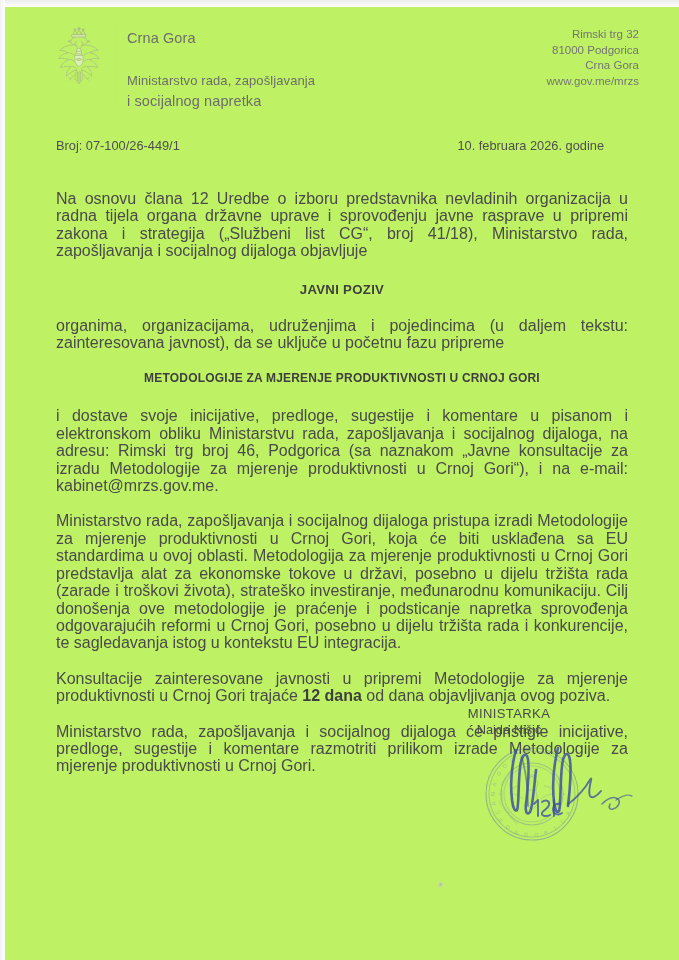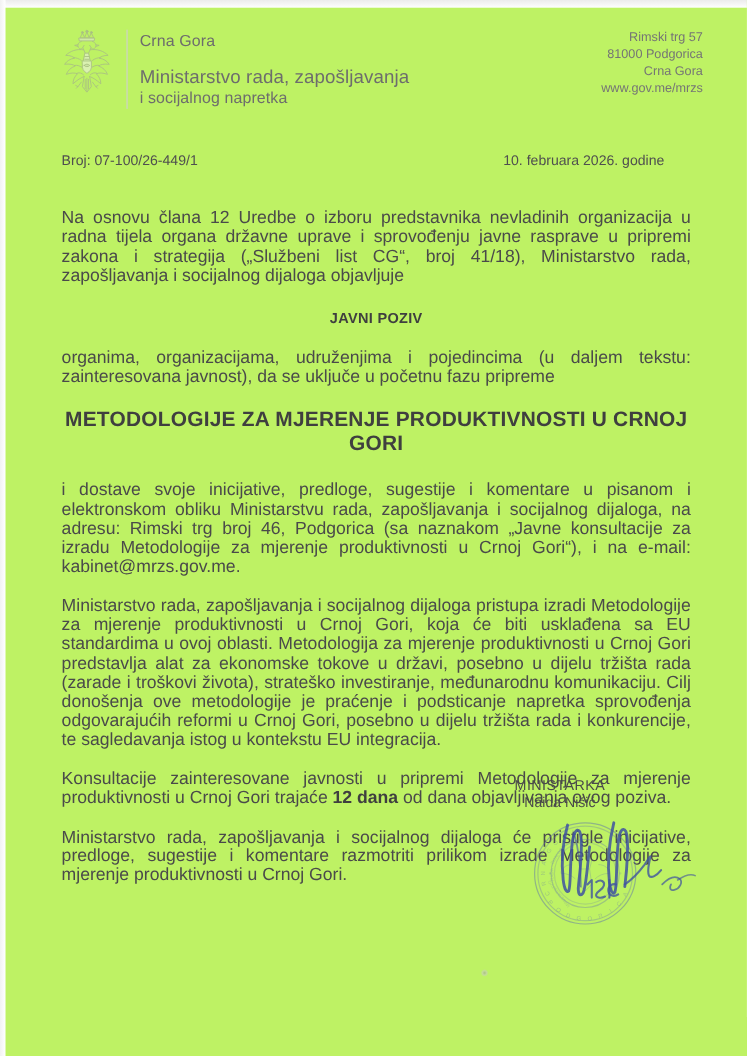--- a/index.html
+++ b/index.html
@@ -59,24 +59,24 @@
     left: 79px;
     top: 6px;
   }
   .org-line1 {
     font-size: 14.5px;
     line-height: 20px;
     color: #6d6d6d;
     letter-spacing: .1px;
   }
   .org-line2 {
-    font-size: 17px;
+    font-size: 13px;
     line-height: 21px;
     color: #6d6d6d;
-    margin-top: 11px;
+    margin-top: 22px;
     letter-spacing: .1px;
   }
   .org-line3 {
     font-size: 14.5px;
     line-height: 21px;
     color: #6d6d6d;
     letter-spacing: .1px;
   }
   .address {
     position: absolute;
@@ -121,21 +121,21 @@
   .gap-22 { height: 22px; }
   .center-head {
     margin: 0;
     text-align: center;
     font-weight: bold;
     font-size: 13.2px;
     letter-spacing: .3px;
     color: #3f3f3f;
   }
   .center-head.big {
-    font-size: 19px;
+    font-size: 12px;
     letter-spacing: .2px;
   }
   b.inline-bold { font-weight: bold; color: #3f3f3f; }
 
   
   .sign-block {
     position: absolute;
     top: 706px;
     right: 55px;
     width: 230px;
@@ -229,21 +229,21 @@
 
     <div class="header-divider"></div>
 
     <div class="header-names">
       <div class="org-line1">Crna Gora</div>
       <div class="org-line2">Ministarstvo rada, zapošljavanja</div>
       <div class="org-line3">i socijalnog napretka</div>
     </div>
 
     <div class="address">
-      <div>Rimski trg 57</div>
+      <div>Rimski trg 32</div>
       <div>81000 Podgorica</div>
       <div>Crna Gora</div>
       <div>www.gov.me/mrzs</div>
     </div>
   </div>
 
   <div class="meta-row">
     <div>Broj: 07-100/26-449/1</div>
     <div class="meta-date">10. februara 2026. godine</div>
   </div>

